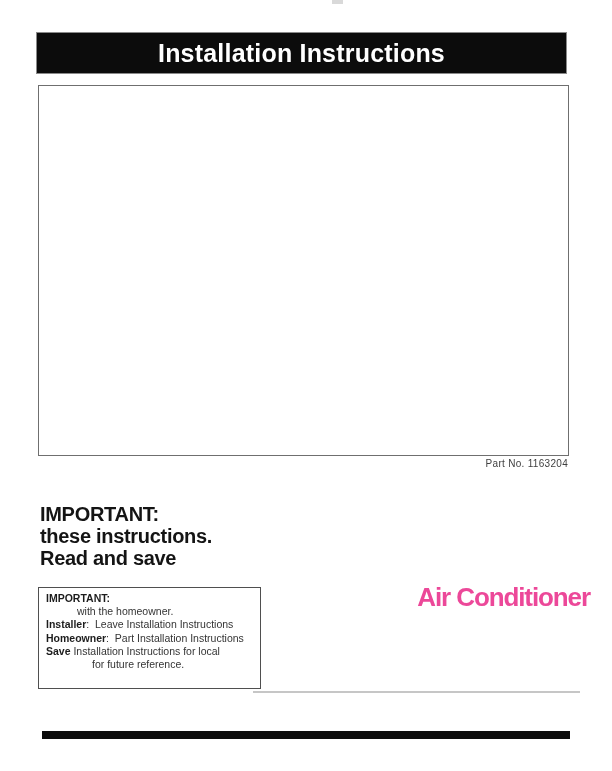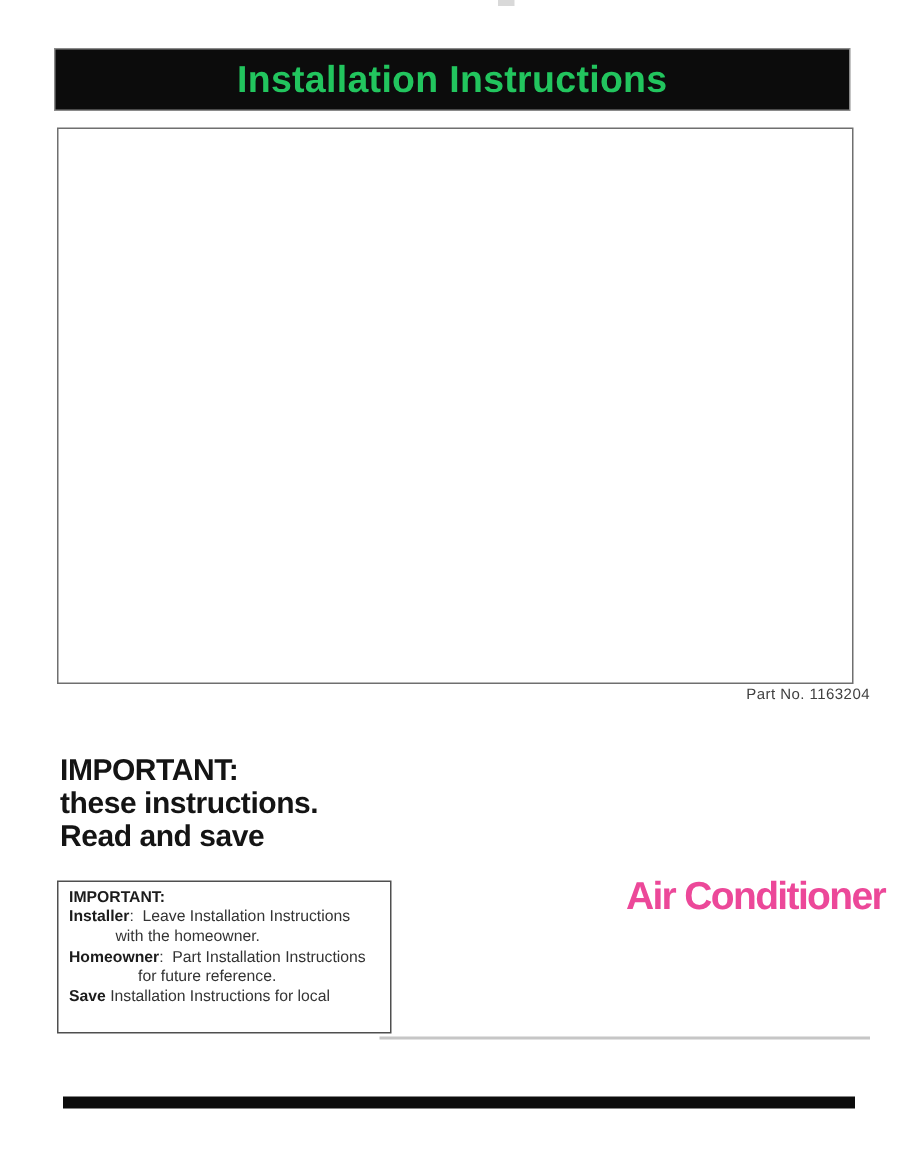--- a/index.html
+++ b/index.html
@@ -18,35 +18,35 @@
     background: #d9d9d9;
   }
 
   .header-bar {
     left: 37px; top: 33px; width: 529px; height: 40px;
     background: #0c0c0c;
     display: flex; align-items: center; justify-content: center;
     box-shadow: 0 0 0 1px #8a8a8a;
   }
   .header-title {
-    color: #22c55e;
+    color: #ffffff;
     font-size: 25px;
     font-weight: bold;
     letter-spacing: 0.2px;
     white-space: nowrap;
   }
 
   .main-box {
     left: 38px; top: 85px; width: 529px; height: 369px;
     border: 1px solid #6f6f6f;
     background: #ffffff;
   }
 
   .part-no {
-    left: 50px; top: 458px; width: 530px;
+    left: 38px; top: 458px; width: 530px;
     text-align: right;
     font-size: 10px;
     color: #3f3f3f;
     letter-spacing: 0.3px;
   }
 
   .important-heading {
     left: 40px; top: 503px; width: 260px;
     font-size: 20px;
     font-weight: bold;
@@ -106,25 +106,25 @@
   <div class="abs part-no">Part No. 1163204</div>
 
   <div class="abs important-heading">
     <div>IMPORTANT:</div>
     <div>these instructions.</div>
     <div>Read and save</div>
   </div>
 
   <div class="abs notice-box">
     <div class="nb-line nb-bold">IMPORTANT:</div>
+    <div class="nb-line nb-indent-1">with the homeowner.</div>
     <div class="nb-line"><span class="nb-bold">Installer</span><span>:  Leave Installation Instructions</span></div>
-    <div class="nb-line nb-indent-1">with the homeowner.</div>
     <div class="nb-line"><span class="nb-bold">Homeowner</span><span>:  Part Installation Instructions</span></div>
+    <div class="nb-line"><span class="nb-bold">Save</span><span> Installation Instructions for local</span></div>
     <div class="nb-line nb-indent-2">for future reference.</div>
-    <div class="nb-line"><span class="nb-bold">Save</span><span> Installation Instructions for local</span></div>
   </div>
 
   <div class="abs product-name">Air Conditioner</div>
 
   <div class="abs scan-line-right"></div>
 
   <div class="abs bottom-rule"></div>
 
 </div>
 

